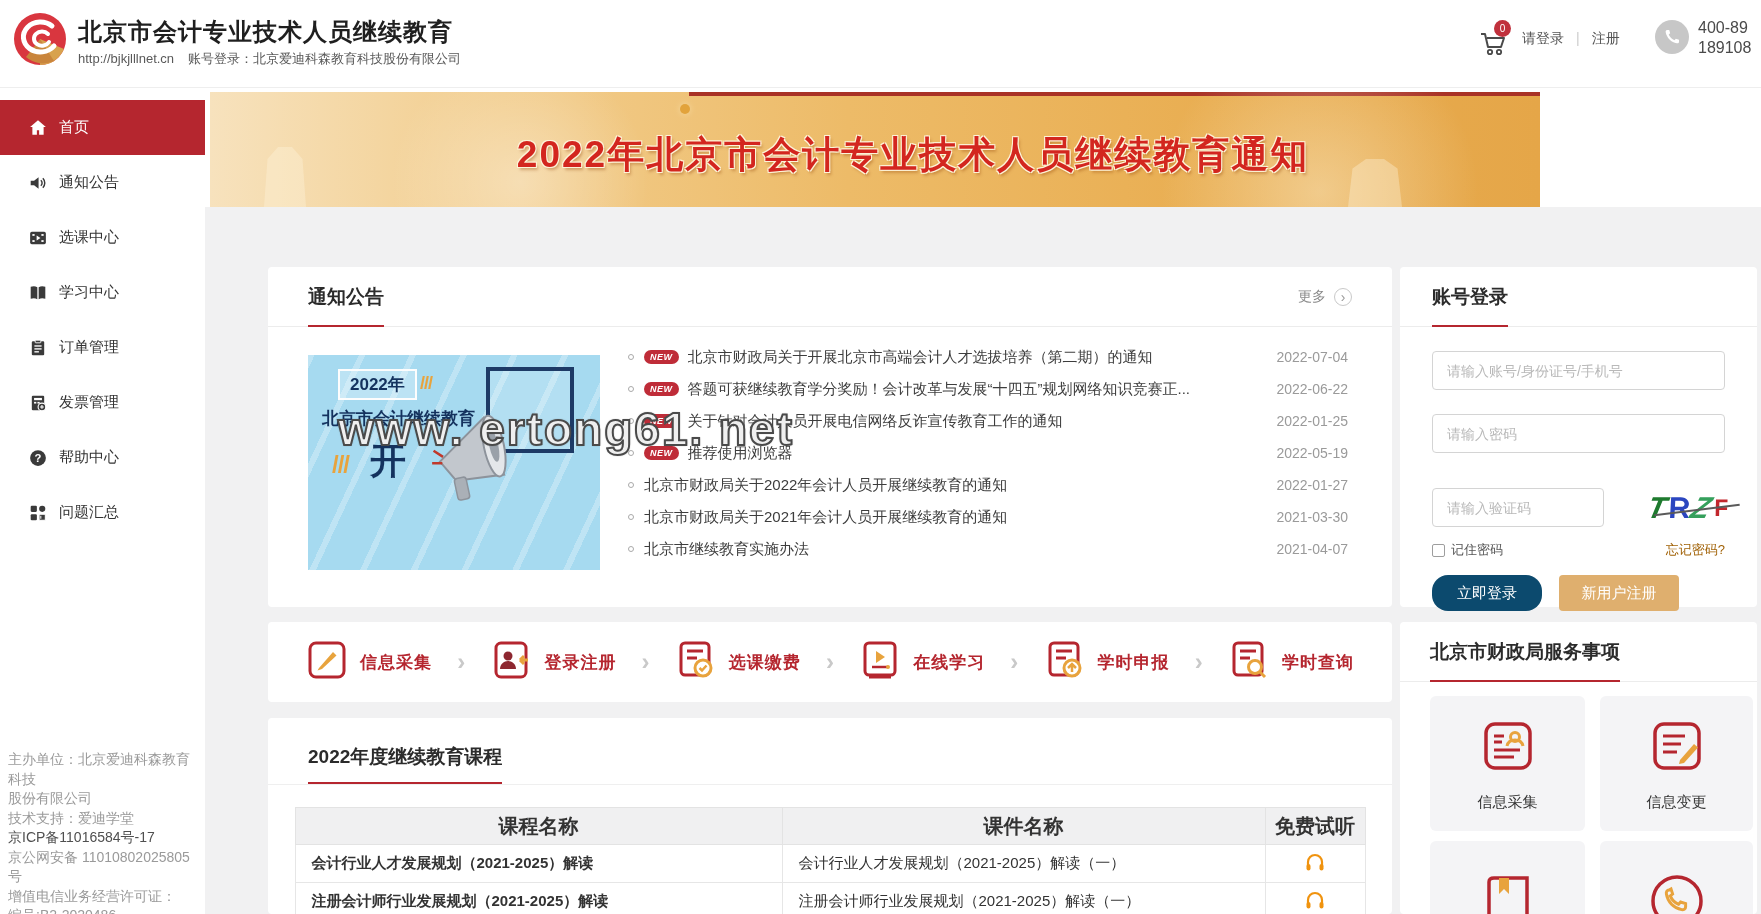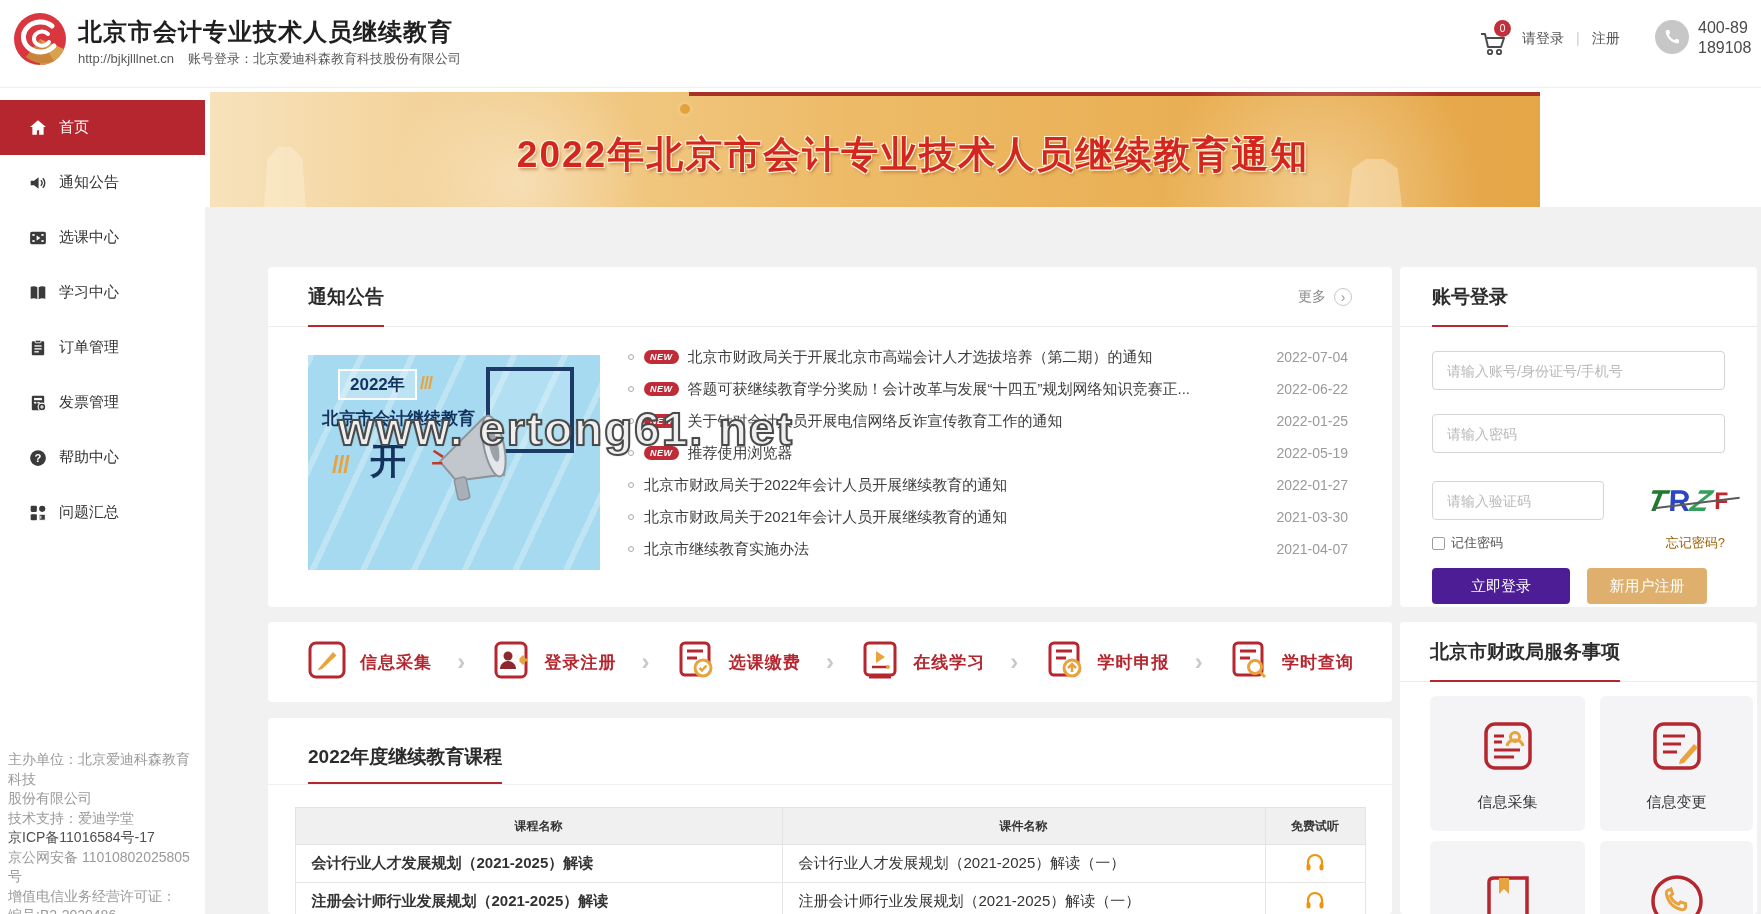--- a/index.html
+++ b/index.html
@@ -78,46 +78,46 @@
   .step { display:flex; align-items:center; cursor:pointer; }
   .step .slabel { font-size:17px; font-weight:bold; color:#b5262f; margin-left:12px; letter-spacing:1px; }
   .step-chev { color:#c9c9c9; font-size:24px; font-weight:bold; }
 
   
   .courses-card { left:268px; top:718px; width:1124px; height:196px; overflow:hidden; }
   .courses-head { position:relative; padding:26px 40px 0; }
   .courses-title { font-size:19px; font-weight:bold; color:#2b2b2b; display:inline-block; padding-bottom:12px; border-bottom:2px solid #b5262f; }
   .courses-divider { height:1px; background:#efefef; margin:0 0 0 0; }
   .ctable { width:1070px; margin:22px auto 0; border-collapse:collapse; table-layout:fixed; }
-  .ctable th { background:#f0f0f1; font-size:12px; color:#333; font-weight:bold; height:37px; border:1px solid #e3e3e3; }
+  .ctable th { background:#f0f0f1; font-size:20px; color:#333; font-weight:bold; height:37px; border:1px solid #e3e3e3; }
   .ctable td { font-size:15px; color:#333; height:38px; border:1px solid #e6e6e6; padding:0 16px; background:#fff; }
   .ctable col.c1 { width:487px; } .ctable col.c2 { width:483px; } .ctable col.c3 { width:100px; }
   .ctable td.cname { font-weight:bold; text-align:left; }
   .ctable td.listen { text-align:center; }
 
   
   .login-card { left:1400px; top:267px; width:357px; height:340px; }
   .login-inner { position:relative; padding:0 32px; }
   .lg-input { display:block; width:293px; height:39px; border:1px solid #d4d4d4; border-radius:4px; font-size:14px; color:#333; padding:0 14px; outline:none; background:#fff; }
   .lg-input::placeholder { color:#b9b9b9; }
-  .row-captcha { display:flex; align-items:center; margin-top:28px;gap:32px; }
+  .row-captcha { display:flex; align-items:center; margin-top:35px;gap:32px; }
   .captcha-input { width:172px; }
   .captcha-box { margin-left:12px; width:100px; height:38px; display:flex; align-items:center; justify-content:center; position:relative; cursor:pointer; }
   .captcha-box::after { content:""; position:absolute; left:6px; top:20px; width:86px; height:2px; background:#5a5a5a; transform:rotate(-7deg); }
   .cl { font-size:30px; font-weight:bold; font-style:italic; }
   .cl1 { color:#1e7a2e; transform:skewX(-12deg); }
   .cl2 { color:#2b46c0; transform:skewX(8deg); margin-left:2px; }
   .cl3 { color:#35a05c; transform:skewX(-18deg); margin-left:2px; }
   .cl4 { color:#c2272d; transform:skewX(10deg) scale(.8); margin-left:2px; }
   .remember-row { display:flex; align-items:center; justify-content:space-between; margin-top:14px; font-size:13px; color:#555; }
   .chk { width:13px; height:13px; border:1px solid #9e9e9e; border-radius:2px; background:#fff; margin-right:6px; display:inline-block; cursor:pointer; }
   .forgot { color:#a16207; cursor:pointer; }
   .btn-row { display:flex; margin-top:16px; }
   .btn { height:36px; border:none; border-radius:4px; font-size:15px; color:#fff; cursor:pointer; font-family:inherit; }
-  .btn-login { width:138px; background:#4c1d95; }
+  .btn-login { width:110px; background:#0c4a6e;border-radius:16px; }
   .btn-reg { width:120px; background:#dfaf6e; margin-left:17px; }
 
   
   .services-card { left:1400px; top:622px; width:357px; height:292px; overflow:hidden; }
   .svc-grid { display:grid; grid-template-columns:155px 153px; gap:10px 15px; padding:0 10px 0 30px; margin-top:14px; }
   .svc-tile { background:#f4f4f6; border-radius:6px; height:135px; display:flex; flex-direction:column; align-items:center; justify-content:center; cursor:pointer; }
   .svc-tile .slbl { margin-top:12px; font-size:15px; color:#333; }
 
   
   .watermark { position:absolute; left:338px; top:402px; z-index:9; font-size:46px; font-weight:bold; letter-spacing:2px;

